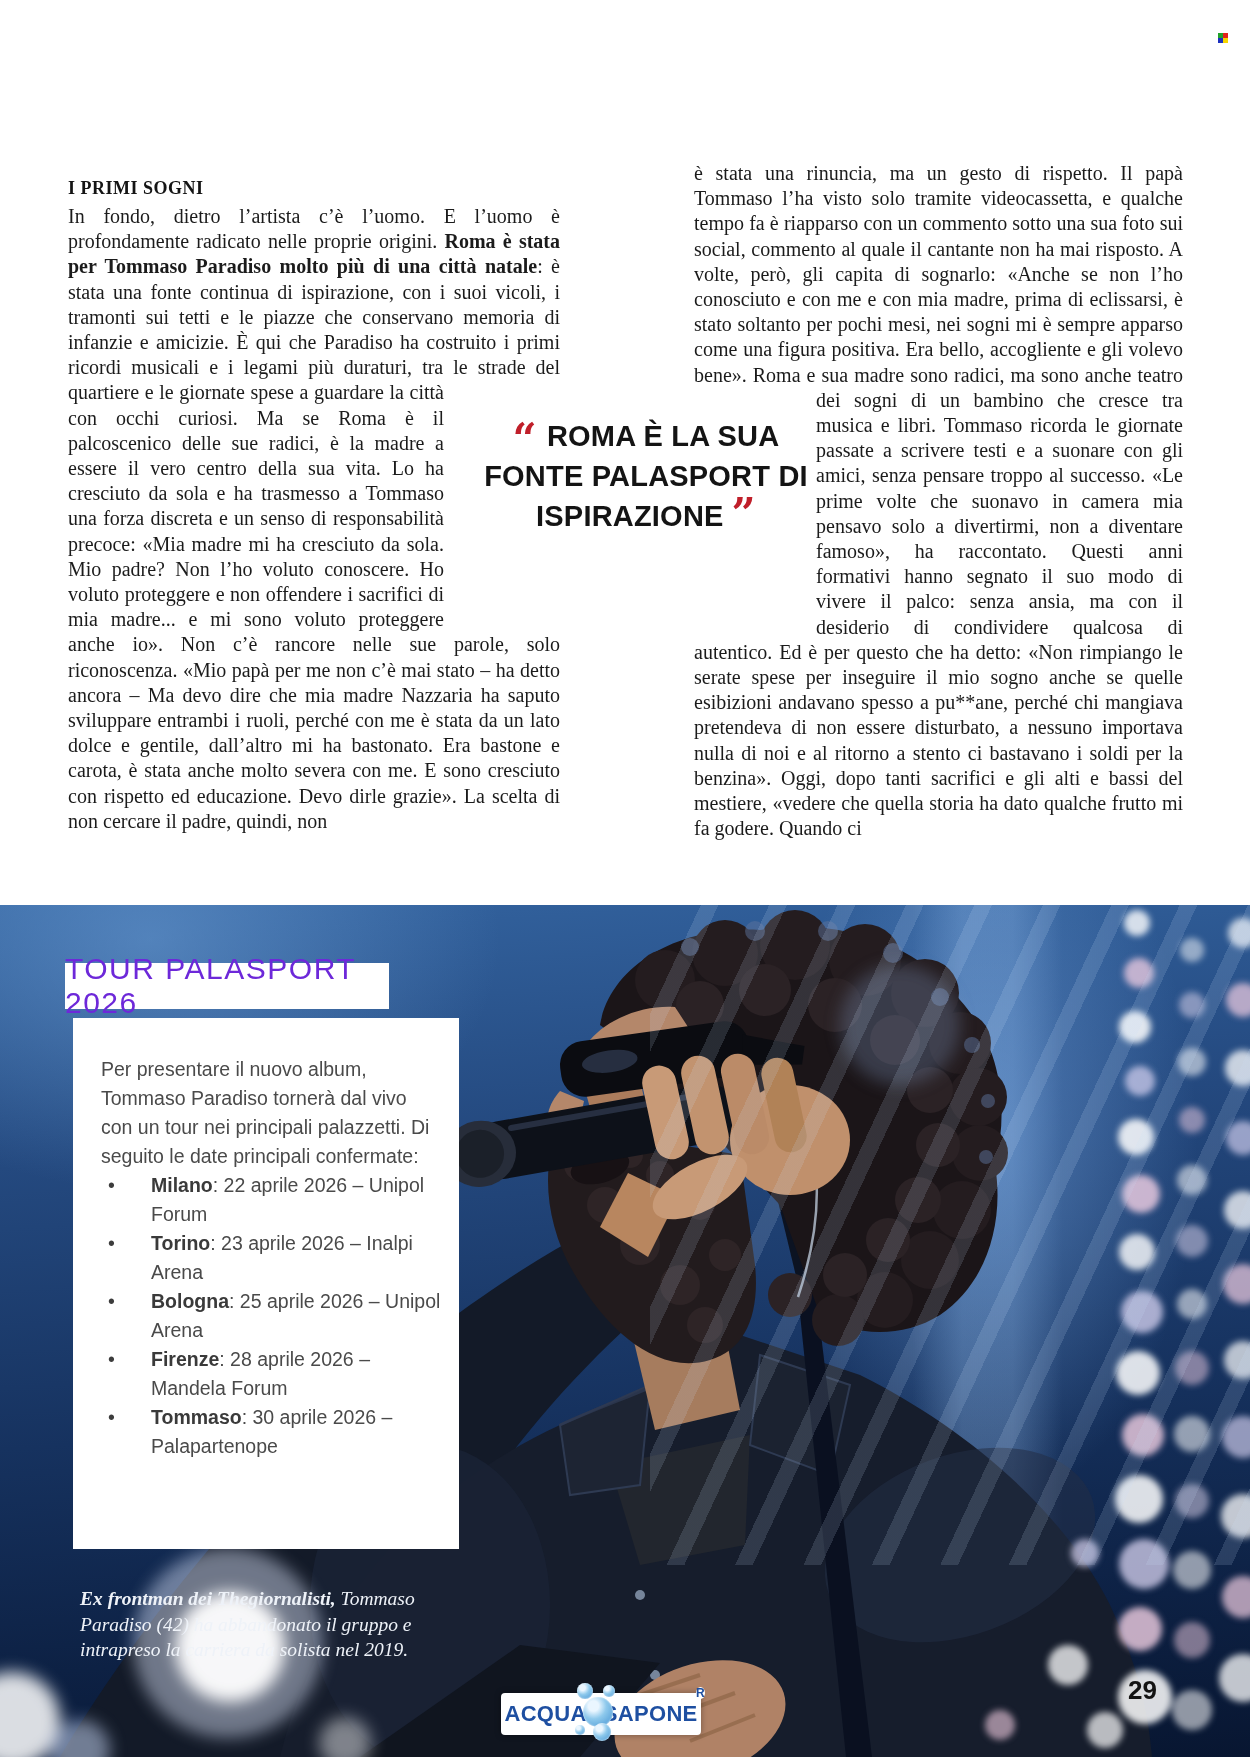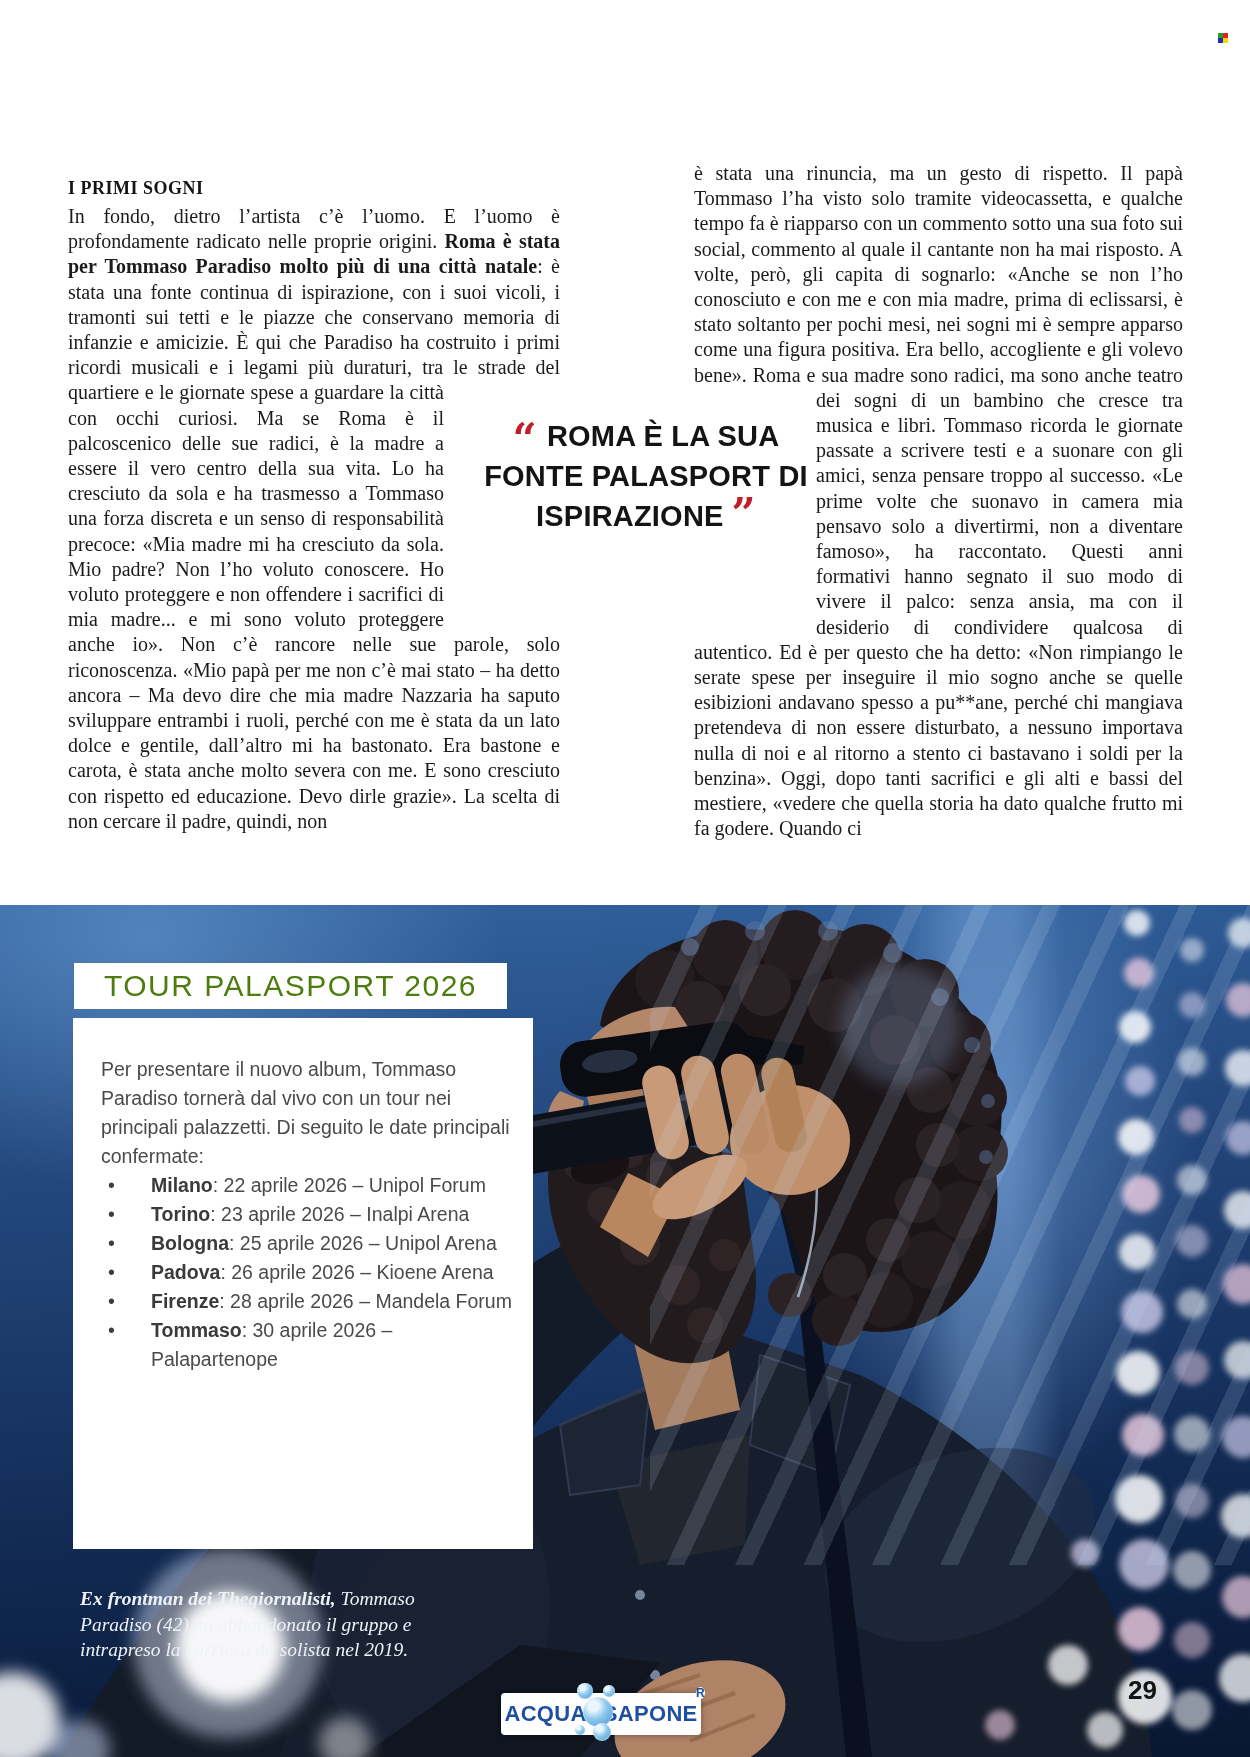--- a/index.html
+++ b/index.html
@@ -37,24 +37,24 @@
       radial-gradient(ellipse 500px 360px at 12% 4%, rgba(110,160,215,.55), rgba(110,160,215,0) 70%),
       radial-gradient(ellipse 300px 520px at 79% 28%, rgba(125,175,235,.5), rgba(125,175,235,0) 70%),
       linear-gradient(90deg, rgba(160,200,245,0) 73%, rgba(160,200,245,.28) 77%, rgba(160,200,245,.28) 81%, rgba(160,200,245,0) 85%),
       linear-gradient(176deg,#33639f 0%,#24497f 28%,#16325f 58%,#0d2144 82%,#081631 100%);}
   .photo::after{content:"";position:absolute;right:0;top:0;width:600px;height:660px;
       background:repeating-linear-gradient(115deg, rgba(205,225,250,0) 0 46px,
                  rgba(205,225,250,.15) 46px 62px);}
   .scene{position:absolute;left:0;top:0;width:1250px;height:852px;}
 
   
-  .tour-header{position:absolute;left:74px;top:58px;width:433px;height:46px;background:#ffffff;
+  .tour-header{position:absolute;left:65px;top:58px;width:324px;height:46px;background:#ffffff;
       display:flex;align-items:center;justify-content:center;z-index:4;
-      font-family:"Liberation Sans",sans-serif;font-size:30px;color:#4d7c0f;letter-spacing:1.5px;}
-  .tour-body{position:absolute;left:73px;top:113px;width:460px;height:531px;background:#ffffff;
+      font-family:"Liberation Sans",sans-serif;font-size:30px;color:#6d28d9;letter-spacing:1.5px;}
+  .tour-body{position:absolute;left:73px;top:113px;width:386px;height:531px;background:#ffffff;
       box-sizing:border-box;padding:37px 18px 2px 28px;z-index:4;
       font-family:"Liberation Sans",sans-serif;font-size:19.5px;line-height:29px;color:#4a4a4a;}
   .tour-body p{margin:0;}
   .tour-body ul{list-style:none;margin:0;padding:0;}
   .tour-body li{position:relative;padding-left:50px;}
   .tour-body li::before{content:"\2022";position:absolute;left:7px;top:0;color:#3c3c3c;}
   .tour-body b{color:#3a3a3a;}
 
   
   .caption{position:absolute;left:80px;top:681px;width:375px;z-index:4;
@@ -285,21 +285,20 @@
     </g>
   </svg>
 
   <div class="tour-header">TOUR PALASPORT 2026</div>
   <div class="tour-body">
     <p>Per presentare il nuovo album, Tommaso Paradiso tornerà dal vivo con un tour nei principali palazzetti. Di seguito le date principali confermate:</p>
     <ul>
       <li><b>Milano</b><span>: 22 aprile 2026 – Unipol Forum</span></li>
       <li><b>Torino</b><span>: 23 aprile 2026 – Inalpi Arena</span></li>
       <li><b>Bologna</b><span>: 25 aprile 2026 – Unipol Arena</span></li>
-      <li><b>Padova</b><span>: 26 aprile 2026 – Kioene Arena</span></li>
       <li><b>Firenze</b><span>: 28 aprile 2026 – Mandela Forum</span></li>
       <li><b>Tommaso</b><span>: 30 aprile 2026 – Palapartenope</span></li>
     </ul>
   </div>
 
   <div class="caption"><b>Ex frontman dei Thegiornalisti,</b><span> Tommaso Paradiso (42) ha abbandonato il gruppo e intrapreso la carriera da solista nel 2019.</span></div>
 
   <div class="logo">
     <span>ACQUA</span>
       <span>&amp;</span>

